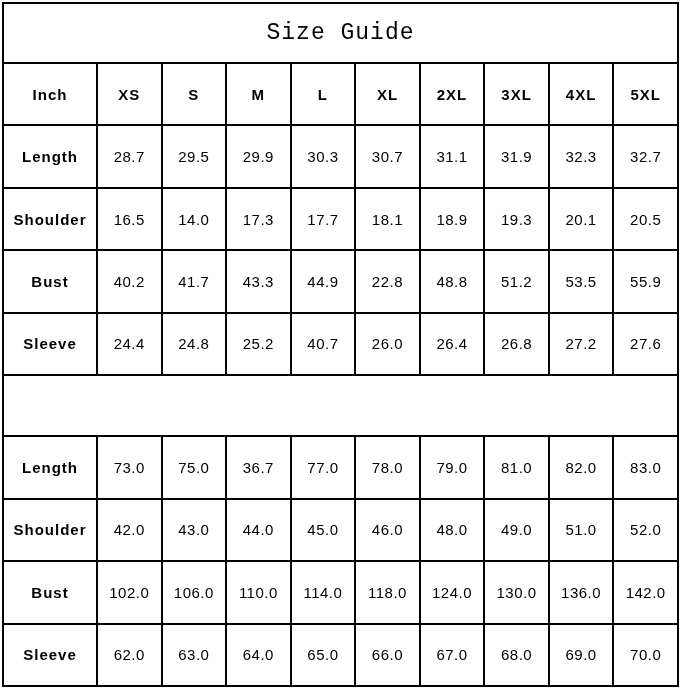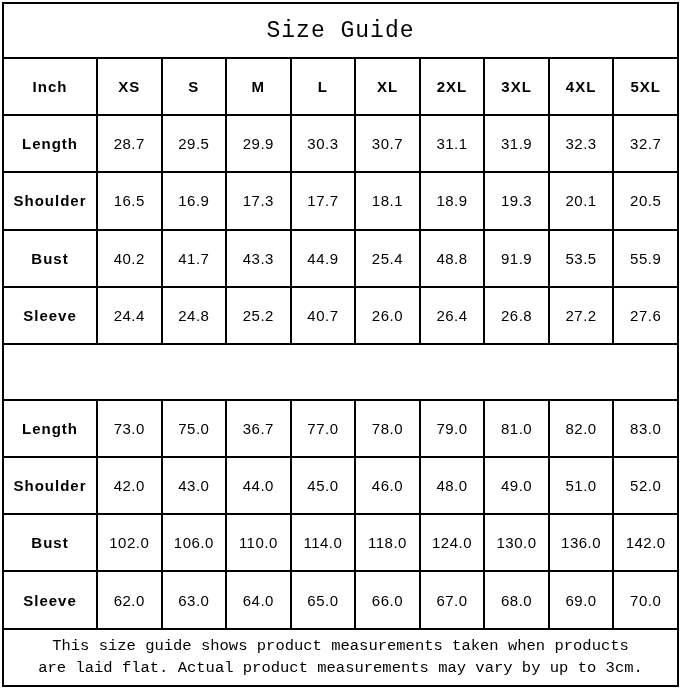--- a/index.html
+++ b/index.html
@@ -101,39 +101,39 @@
     <td class="value-cell">30.7</td>
     <td class="value-cell">31.1</td>
     <td class="value-cell">31.9</td>
     <td class="value-cell">32.3</td>
     <td class="value-cell">32.7</td>
   </tr>
 
   <tr class="r">
     <td class="head-cell">Shoulder</td>
     <td class="value-cell">16.5</td>
-    <td class="value-cell">16.9</td>
+    <td class="value-cell">14.0</td>
     <td class="value-cell">17.3</td>
     <td class="value-cell">17.7</td>
     <td class="value-cell">18.1</td>
     <td class="value-cell">18.9</td>
     <td class="value-cell">19.3</td>
     <td class="value-cell">20.1</td>
     <td class="value-cell">20.5</td>
   </tr>
 
   <tr class="r">
     <td class="head-cell">Bust</td>
     <td class="value-cell">40.2</td>
     <td class="value-cell">41.7</td>
     <td class="value-cell">43.3</td>
     <td class="value-cell">44.9</td>
-    <td class="value-cell">25.4</td>
+    <td class="value-cell">22.8</td>
     <td class="value-cell">48.8</td>
-    <td class="value-cell">91.9</td>
+    <td class="value-cell">51.2</td>
     <td class="value-cell">53.5</td>
     <td class="value-cell">55.9</td>
   </tr>
 
   <tr class="r">
     <td class="head-cell">Sleeve</td>
     <td class="value-cell">24.4</td>
     <td class="value-cell">24.8</td>
     <td class="value-cell">25.2</td>
     <td class="value-cell">40.7</td>
@@ -194,20 +194,14 @@
     <td class="value-cell">63.0</td>
     <td class="value-cell">64.0</td>
     <td class="value-cell">65.0</td>
     <td class="value-cell">66.0</td>
     <td class="value-cell">67.0</td>
     <td class="value-cell">68.0</td>
     <td class="value-cell">69.0</td>
     <td class="value-cell">70.0</td>
   </tr>
 
-  <tr class="r-footer">
-    <td colspan="10" class="footer-cell">
-      <div>This size guide shows product measurements taken when products</div>
-      <div>are laid flat. Actual product measurements may vary by up to 3cm.</div>
-    </td>
-  </tr>
 </tbody>
   </table>
 
 </body></html>

